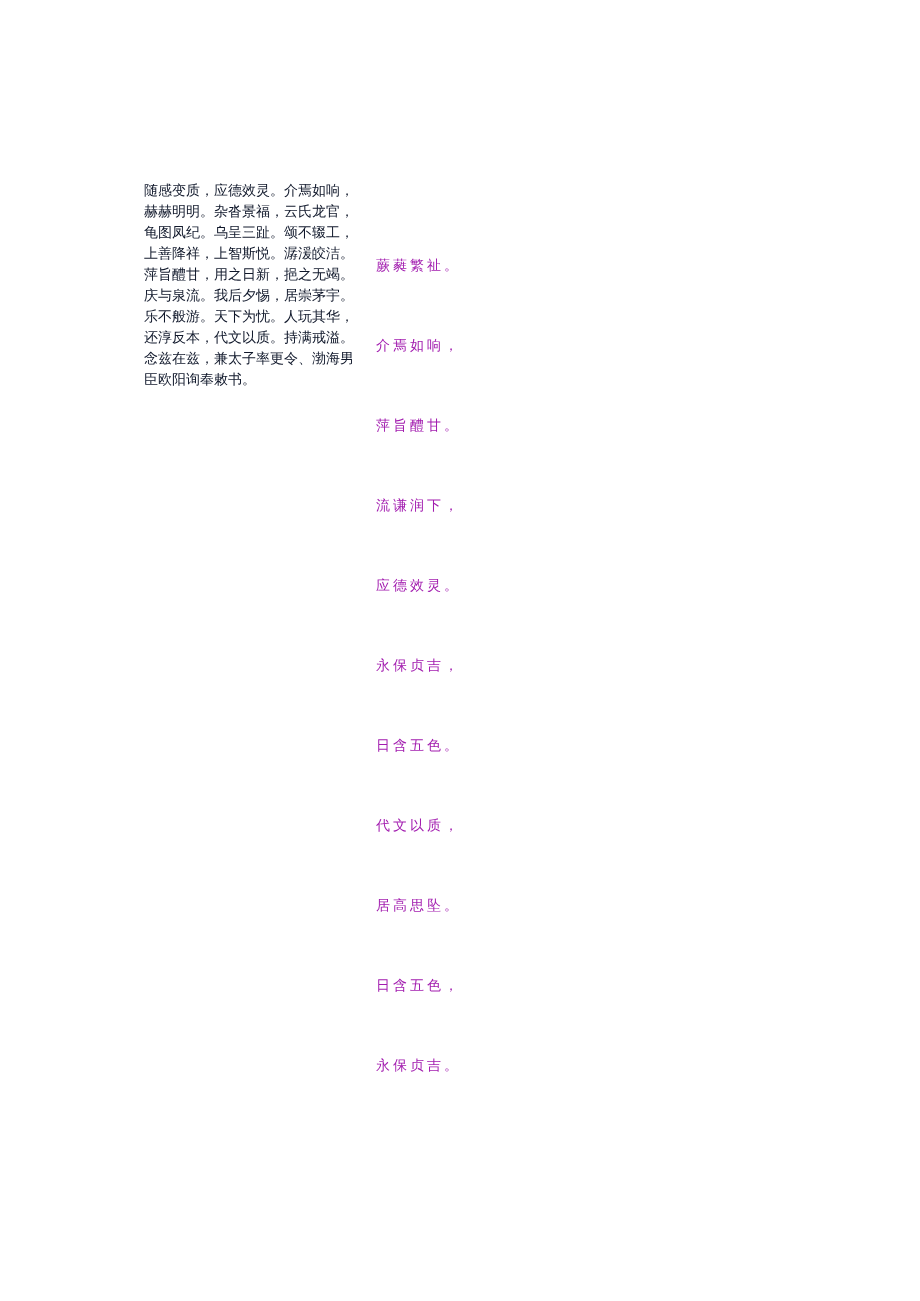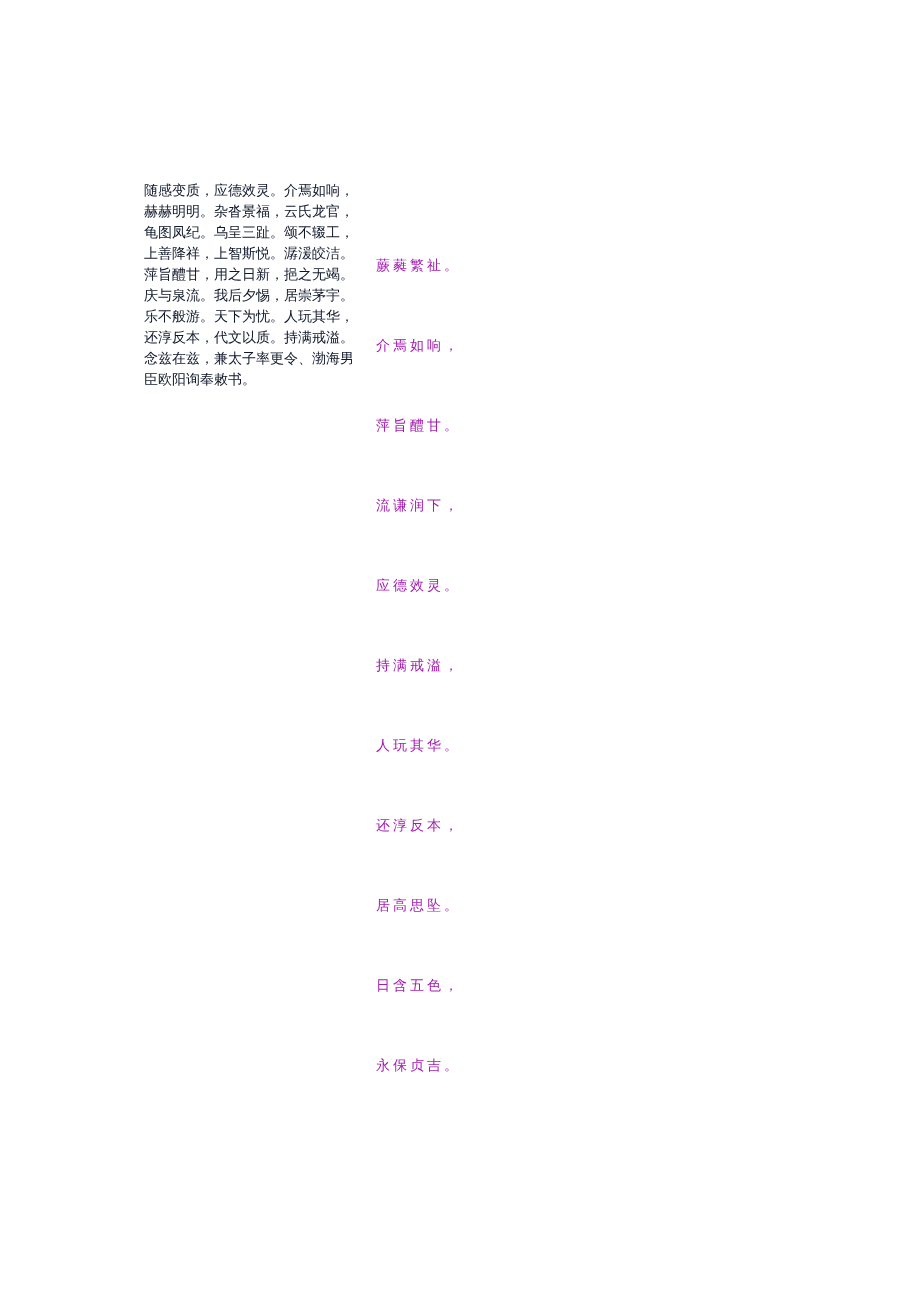--- a/index.html
+++ b/index.html
@@ -48,19 +48,19 @@
 <div class="left-column">
   <span>随感变质，应德效灵。介焉如响，赫赫明明。杂沓景福，云氏龙官，龟图凤纪。乌呈三趾。颂不辍工，上善降祥，上智斯悦。潺湲皎洁。萍旨醴甘，用之日新，挹之无竭。庆与泉流。我后夕惕，居崇茅宇。乐不般游。天下为忧。人玩其华，还淳反本，代文以质。持满戒溢。念兹在兹，兼太子率更令、渤海男臣欧阳询奉敕书。</span>
 </div>
 
 <div class="right-column">
   <div class="right-line"><span>蕨蕤繁祉。</span></div>
   <div class="right-line"><span>介焉如响，</span></div>
   <div class="right-line"><span>萍旨醴甘。</span></div>
   <div class="right-line"><span>流谦润下，</span></div>
   <div class="right-line"><span>应德效灵。</span></div>
-  <div class="right-line"><span>持满戒溢，</span></div>
-  <div class="right-line"><span>人玩其华。</span></div>
-  <div class="right-line"><span>还淳反本，</span></div>
+  <div class="right-line"><span>永保贞吉，</span></div>
+  <div class="right-line"><span>日含五色。</span></div>
+  <div class="right-line"><span>代文以质，</span></div>
   <div class="right-line"><span>居高思坠。</span></div>
   <div class="right-line"><span>日含五色，</span></div>
   <div class="right-line"><span>永保贞吉。</span></div>
 </div>
 
 </body></html>

